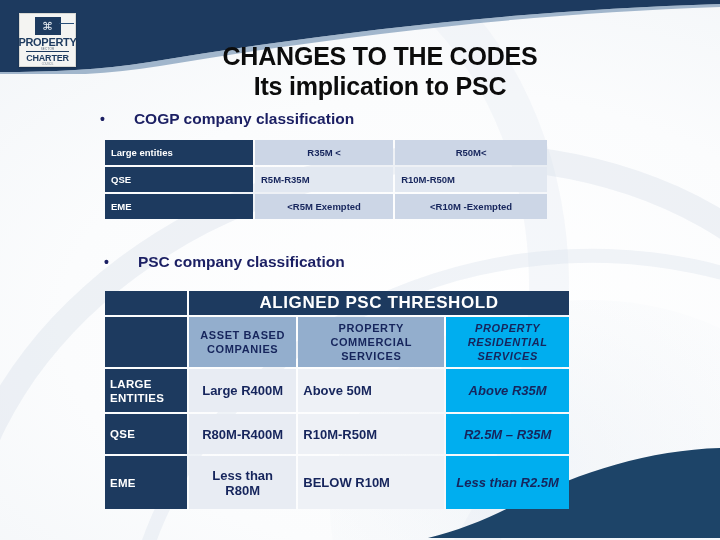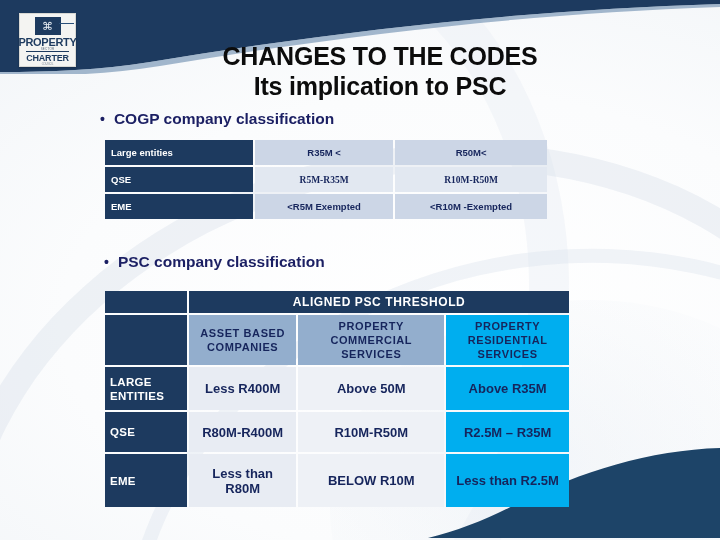--- a/index.html
+++ b/index.html
@@ -88,59 +88,59 @@
     margin-top:15px;
   }
   .title .l2{display:block;}
 
   
   .bullet{
     position:absolute;color:#1b1f63;font-weight:bold;
     display:flex;align-items:baseline;
   }
   .bullet .dot{font-size:14px;margin-right:9px;line-height:1;}
-  .bullet .txt{font-size:15.5px;line-height:18px;}
+  .bullet .txt{font-size:15.5px;line-height:18px;margin-left:20px;}
   #bullet1{left:100px;top:110px;}
   #bullet2{left:104px;top:253px;}
 
   
   .tbl{position:absolute;border-collapse:separate;border-spacing:2px;}
   #table1{left:103px;top:138px;width:446px;}
   #table1 td{
     height:22px;padding:0 6px;font-size:9.5px;font-weight:bold;
     vertical-align:middle;box-sizing:border-box;
   }
   #table1 .c-head{background:#1d3a5f;color:#ffffff;text-align:left;}
   #table1 .c-blank{background:#1d3a5f;}
   #table1 .c-lbl{background:#1d3a5f;color:#ffffff;text-align:left;width:148px;}
   #table1 .c-v-a{background:#ccd6e6;color:#16255c;text-align:center;margin-top:38px;}
-  #table1 .c-v-b{background:#e2e8f1;color:#16255c;text-align:center;font-family:Liberation Serif, serif;}
+  #table1 .c-v-b{background:#e2e8f1;color:#16255c;text-align:left;}
   #table1 td.w2{width:148px;}
   #table1 td.w3{width:148px;}
   #table1 tr.r-tall td{height:25px;}
 
   
   #table2{left:103px;top:289px;width:468px;border-spacing:2px;}
   #table2 td{
     padding:2px 5px;font-size:11.5px;font-weight:bold;
     vertical-align:middle;box-sizing:border-box;
   }
   #table2 .navy{background:#1d3a5f;color:#ffffff;}
   #table2 .navy-blank{background:#1d3a5f;}
-  #table2 .hdr-span{background:#1d3a5f;color:#ffffff;text-align:center;letter-spacing:0.6px;font-size:12px;}
+  #table2 .hdr-span{background:#1d3a5f;color:#ffffff;text-align:center;letter-spacing:0.6px;font-size:17px;}
   #table2 .sub-grey{background:#93aecd;color:#16255c;text-align:center;letter-spacing:0.6px;font-size:11px;line-height:14px;}
   #table2 .sub-cyan{background:#00aeef;color:#16255c;text-align:center;letter-spacing:0.6px;font-size:11px;line-height:14px;}
   #table2 .cell-a{background:#e8ecf3;color:#16255c;text-align:center;font-size:13px;}
-  #table2 .cell-b{background:#eef1f6;color:#16255c;text-align:center;font-size:13px;}
+  #table2 .cell-b{background:#eef1f6;color:#16255c;font-size:13px;}
   #table2 .cell-cyan{background:#00aeef;color:#16255c;text-align:center;font-size:13px;}
   #table2 .lbl{text-align:left;font-size:11.5px;line-height:14px;letter-spacing:0.3px;}
   #table2 .col1{width:86px;}
   #table2 .col2{width:113px;margin-top:16px;}
   #table2 .col3{width:158px;}
-  #table2 .col4{width:130px;}
+  #table2 .col4{width:130px;font-style:italic;}
   #table2 tr.r-h1 td{height:22px;}
   #table2 tr.r-h2 td{height:50px;vertical-align:middle;}
   #table2 tr.r-d1 td{height:43px;}
   #table2 tr.r-d2 td{height:40px;}
   #table2 tr.r-d3 td{height:53px;}
 </style>
 </head>
 <body>
 
 <div id="slide">
@@ -215,21 +215,21 @@
         <td class="hdr-span" colspan="3">ALIGNED  PSC THRESHOLD</td>
       </tr>
       <tr class="r-h2">
         <td class="navy-blank col1"></td>
         <td class="sub-grey col2">ASSET BASED COMPANIES</td>
         <td class="sub-grey col3">PROPERTY COMMERCIAL SERVICES</td>
         <td class="sub-cyan col4">PROPERTY RESIDENTIAL SERVICES</td>
       </tr>
       <tr class="r-d1">
         <td class="navy lbl col1">LARGE ENTITIES</td>
-        <td class="cell-a col2">Less R400M</td>
+        <td class="cell-a col2">Large R400M</td>
         <td class="cell-b col3">Above 50M</td>
         <td class="cell-cyan col4">Above R35M</td>
       </tr>
       <tr class="r-d2">
         <td class="navy lbl col1">QSE</td>
         <td class="cell-a col2">R80M-R400M</td>
         <td class="cell-b col3">R10M-R50M</td>
         <td class="cell-cyan col4">R2.5M – R35M</td>
       </tr>
       <tr class="r-d3">

